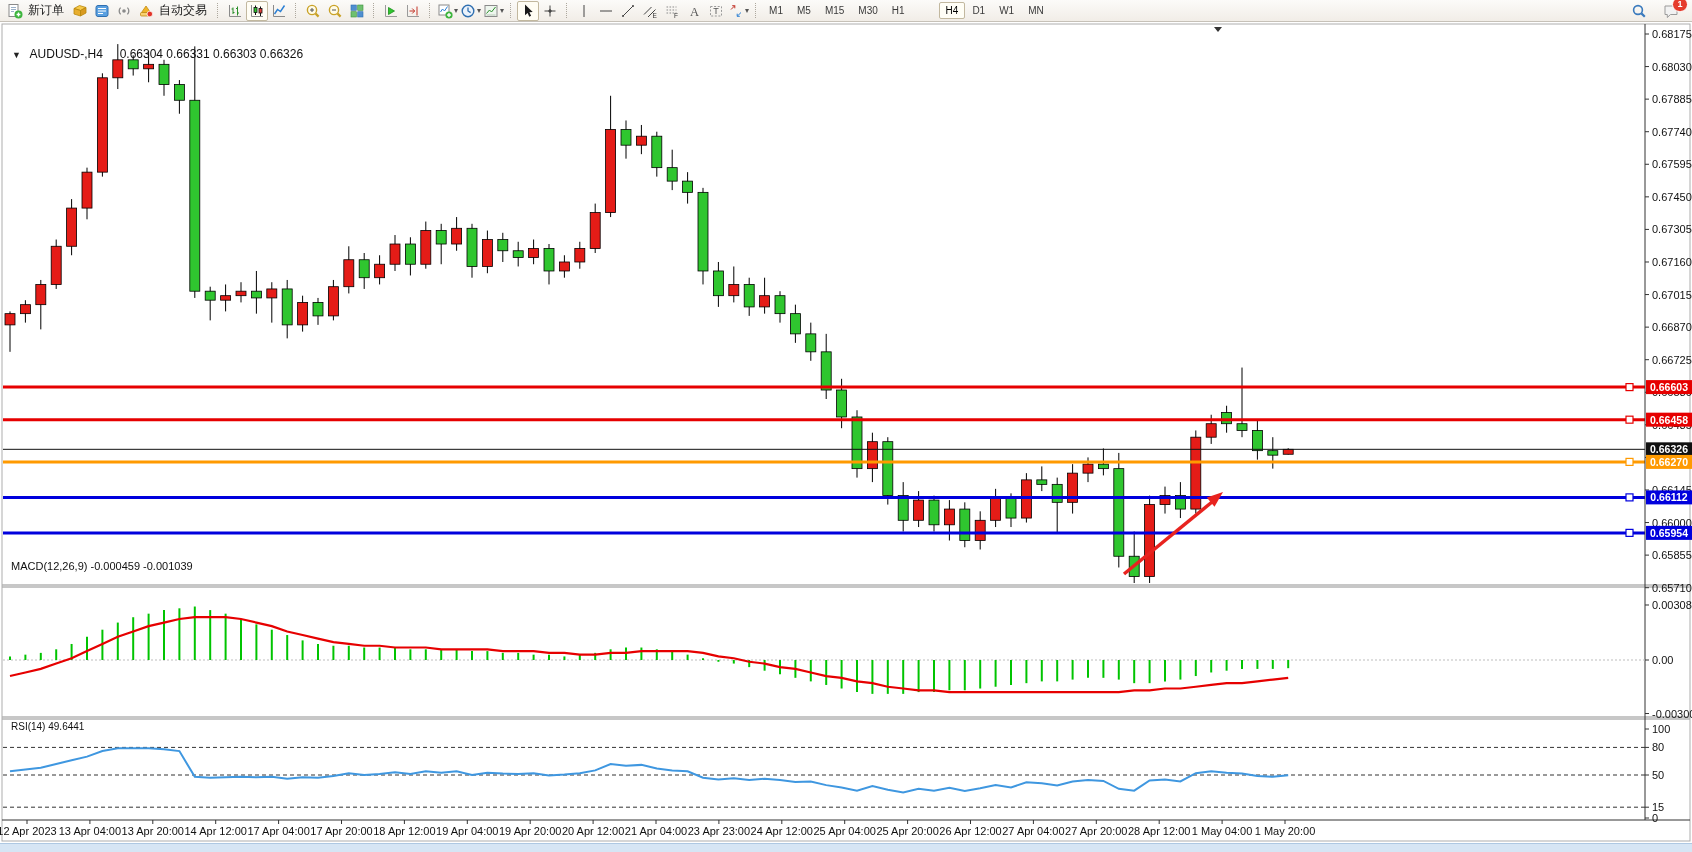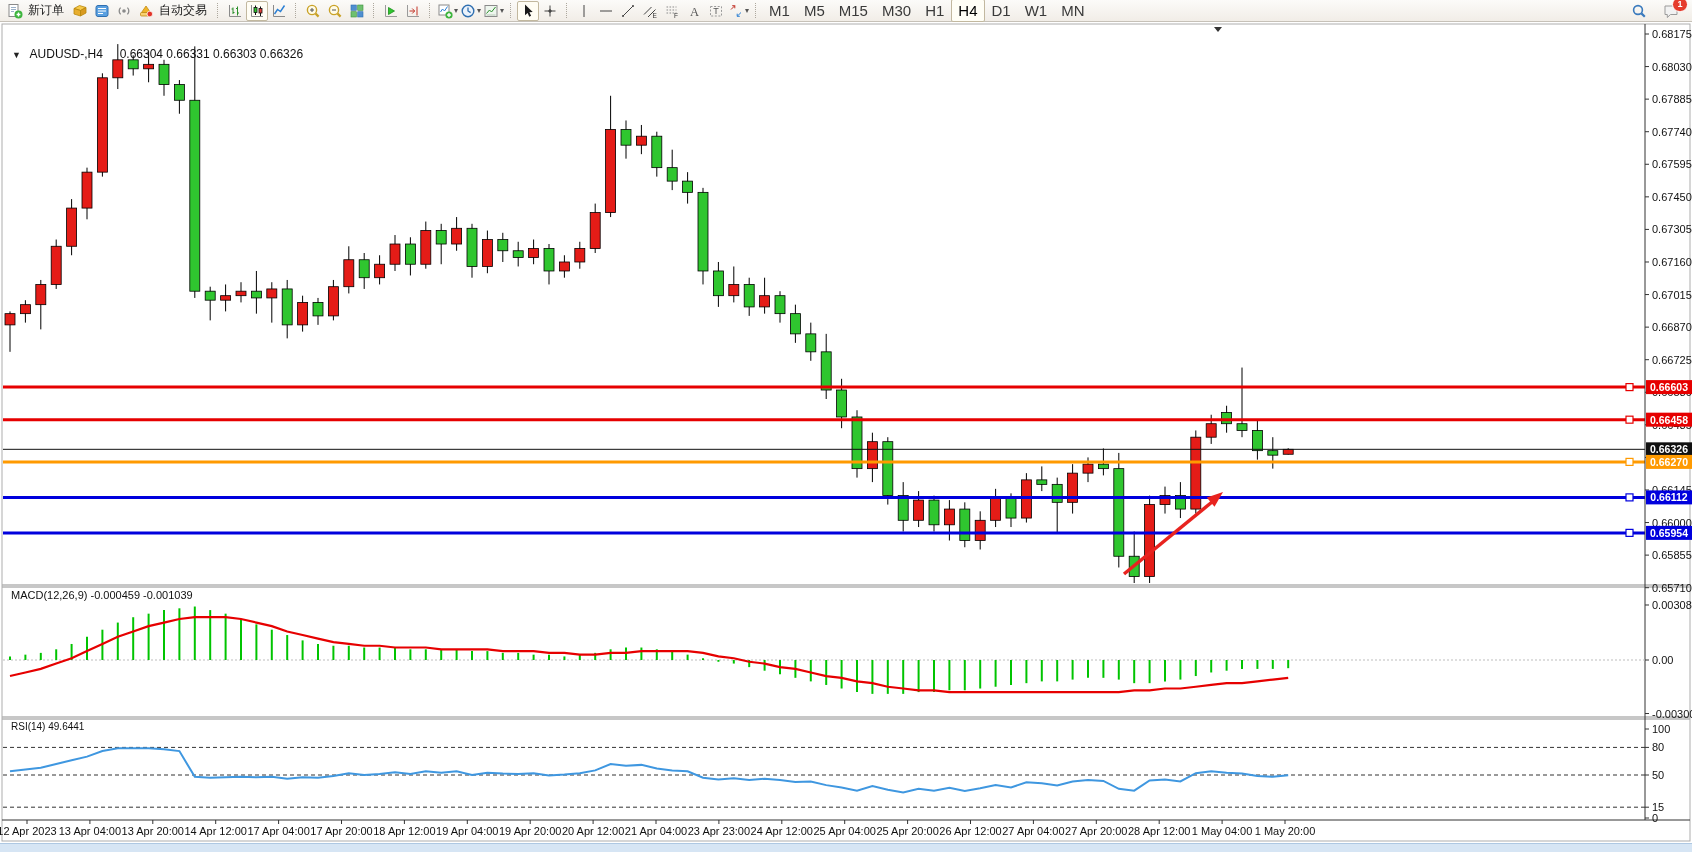--- a/index.html
+++ b/index.html
@@ -8,31 +8,31 @@
   .toolbar{position:absolute;top:0;left:0;width:1692px;height:22px;z-index:5;
            background:linear-gradient(#fcfbf9,#f1ede7);border-bottom:1px solid #c6c1b8;
            display:flex;align-items:center;padding-left:4px;box-sizing:border-box;}
   .tb-btn{height:20px;min-width:22px;display:flex;align-items:center;justify-content:center;
           border:1px solid transparent;border-radius:2px;box-sizing:border-box;}
   .tb-btn.active{background:#fffdf4;border:1px solid #c2b89f;}
   .tb-btn svg{width:16px;height:16px;display:block;}
   .tb-label{font-size:12px;color:#1a1a1a;margin:0 5px 0 2px;white-space:nowrap;}
   .tb-caret{font-size:8px;color:#555;margin-left:1px;}
   .tb-sep{width:1px;height:15px;border-left:1px dotted #ada89e;margin:0 5px;}
-  .tf-btn{font-size:15px;color:#3a3a3a;padding:2px 6px;border:1px solid transparent;border-radius:2px;}
-  .tf-btn.active{background:#fffef6;border:1px solid #c2b89f;color:#000;}
+  .tf-btn{font-size:10px;color:#3a3a3a;padding:2px 6px;border:1px solid transparent;border-radius:2px;}
+  .tf-btn.active{background:#fffef6;border:1px solid #c2b89f;color:#000;margin-left:27px;}
   .tb-right{margin-left:auto;display:flex;align-items:center;gap:10px;padding-right:10px;}
   .chat-wrap{position:relative;}
   .badge{position:absolute;top:-5px;right:-7px;background:#e53b2c;color:#fff;border-radius:8px;
          font-size:9px;font-weight:bold;min-width:8px;height:13px;line-height:13px;text-align:center;
          padding:0 3px;border:1px solid #fff;}
   .overlay{position:absolute;z-index:4;color:#111;white-space:nowrap;pointer-events:none;}
   .chart-title{left:12px;top:27px;font-size:12px;margin-top:20px;}
   .chart-title .tri{font-size:9px;color:#222;margin-right:6px;}
-  .macd-label{left:11px;top:589px;font-size:11px;}
+  .macd-label{left:11px;top:560px;font-size:11px;}
   .rsi-label{left:11px;top:721px;font-size:10px;}
   .status{position:absolute;left:0;top:843px;width:1692px;height:9px;z-index:5;
           background:#d6e5f4;border-top:1px solid #aec8e2;box-sizing:border-box;}
   svg.chartsvg{position:absolute;left:0;top:0;z-index:1;}
 </style>
 </head>
 <body>
 
 <div class="stage">
   <div class="toolbar" id="toolbar">

